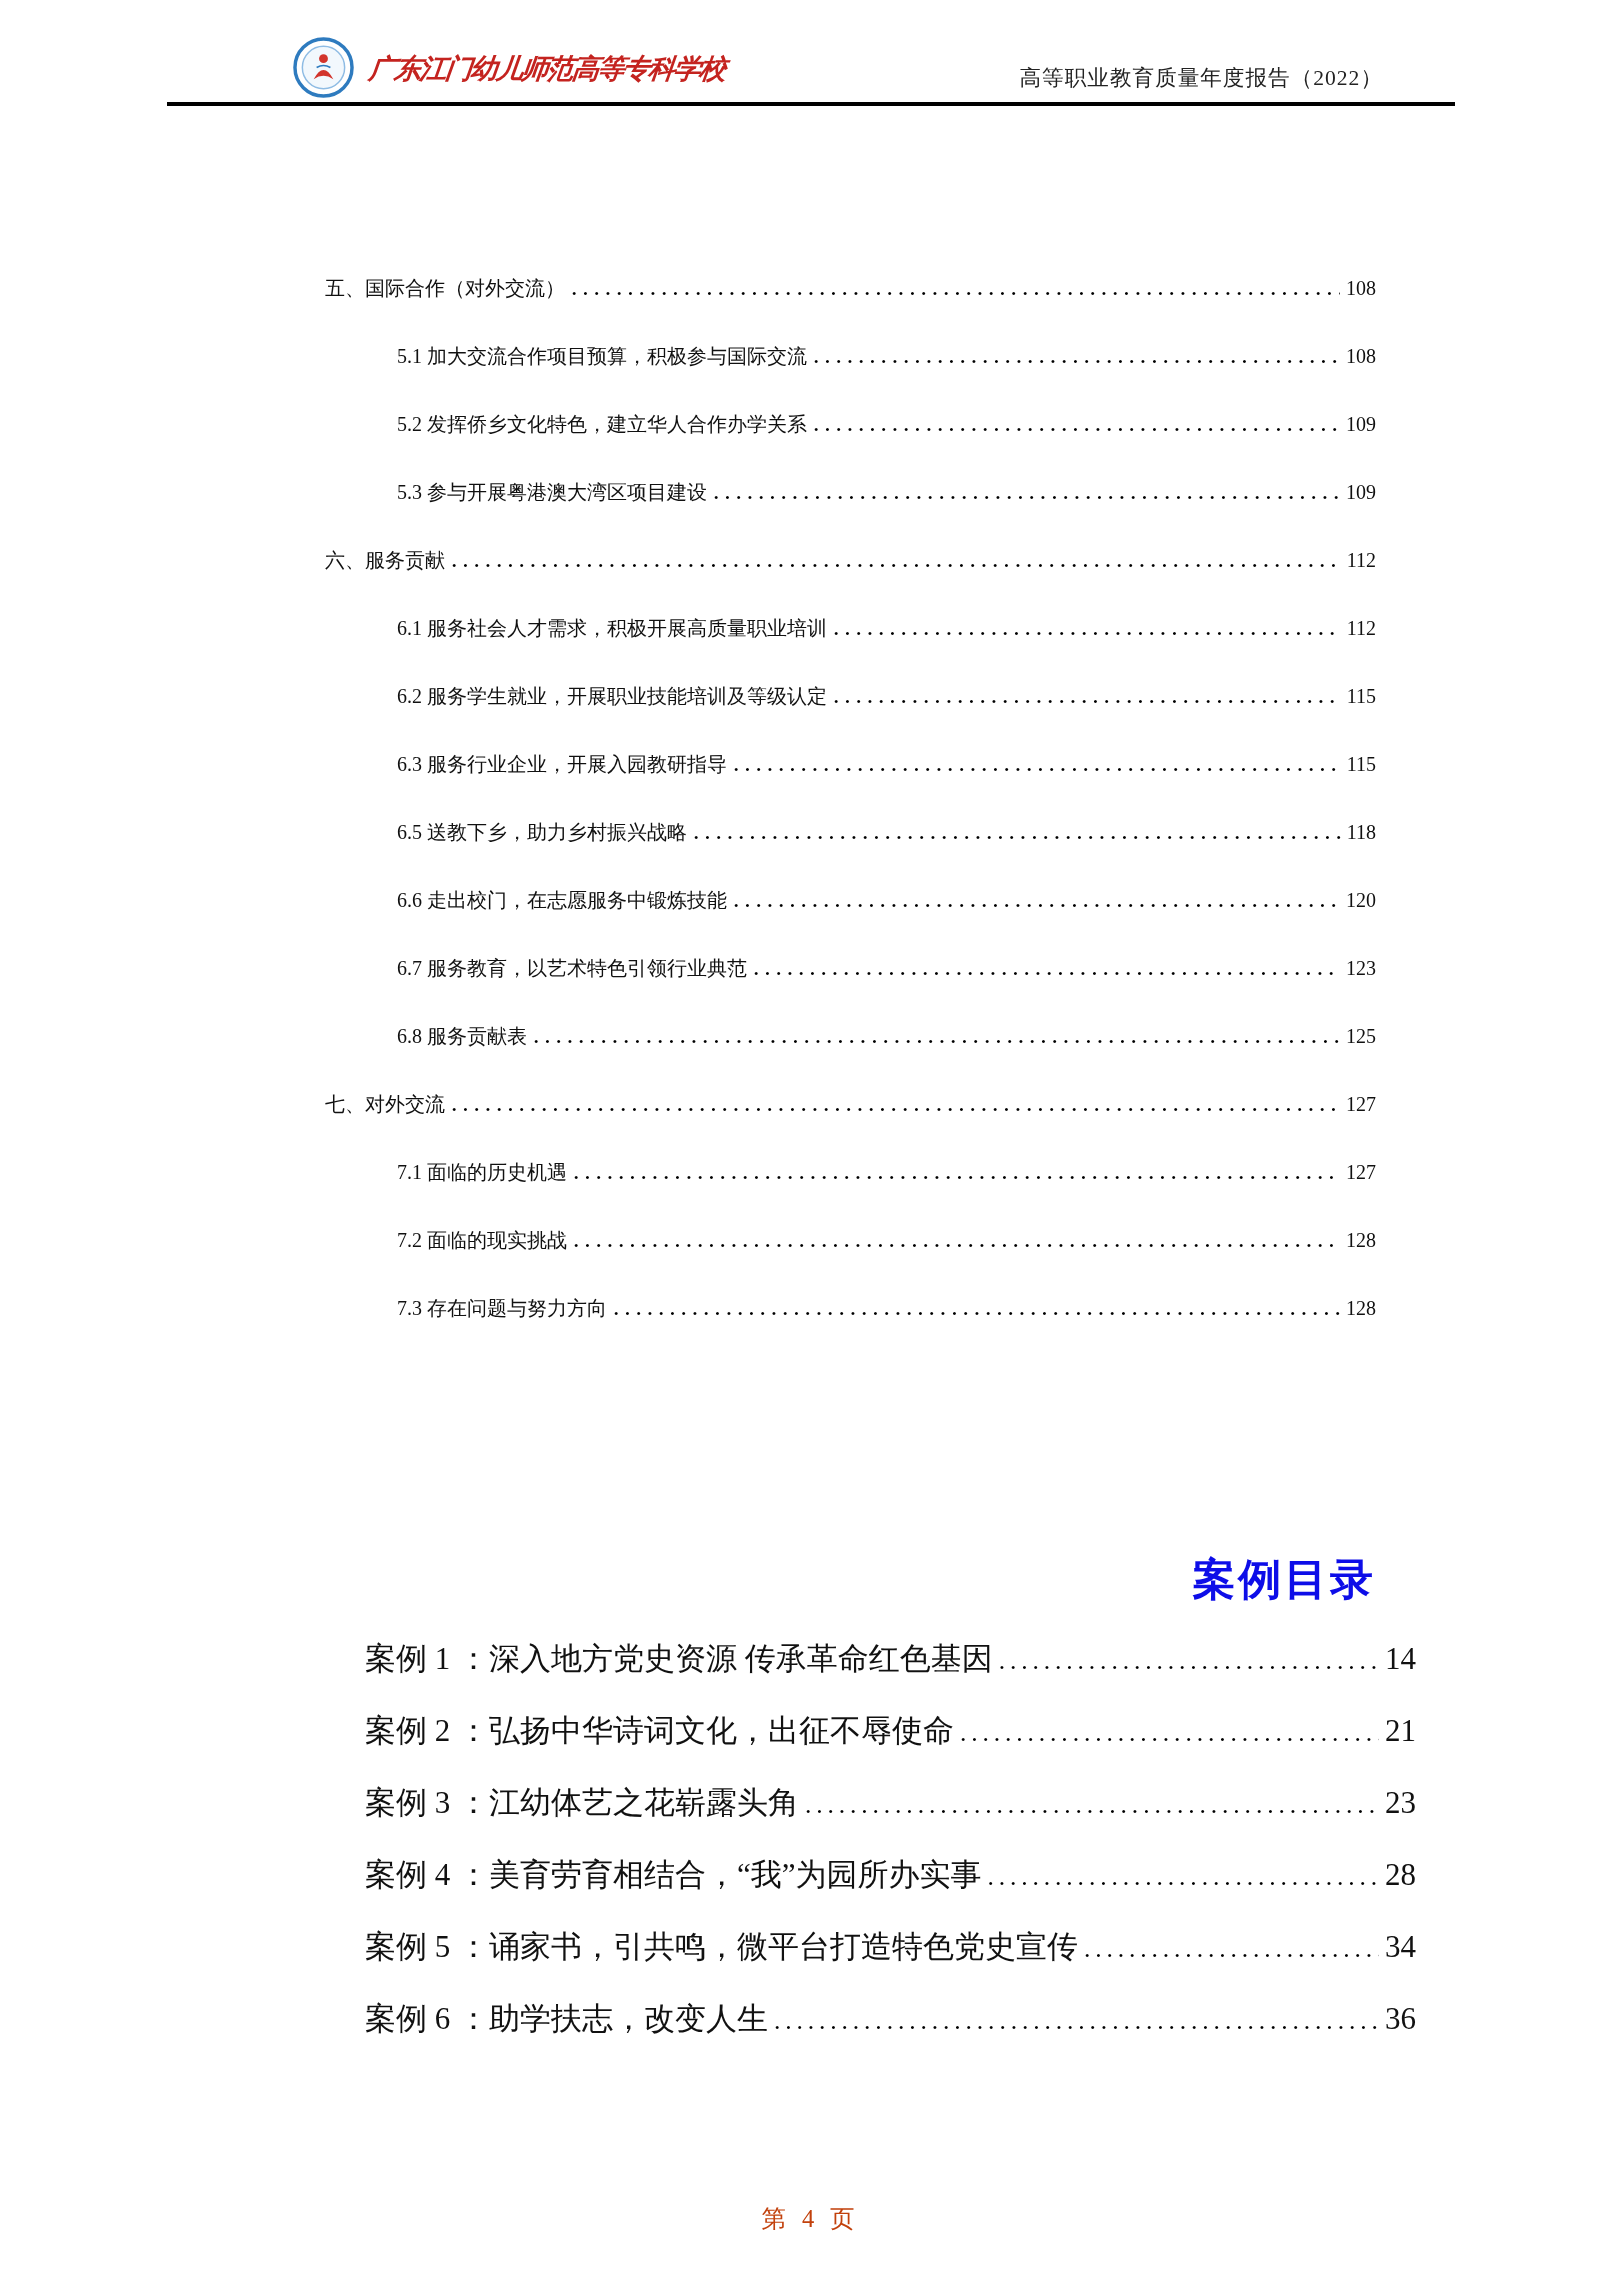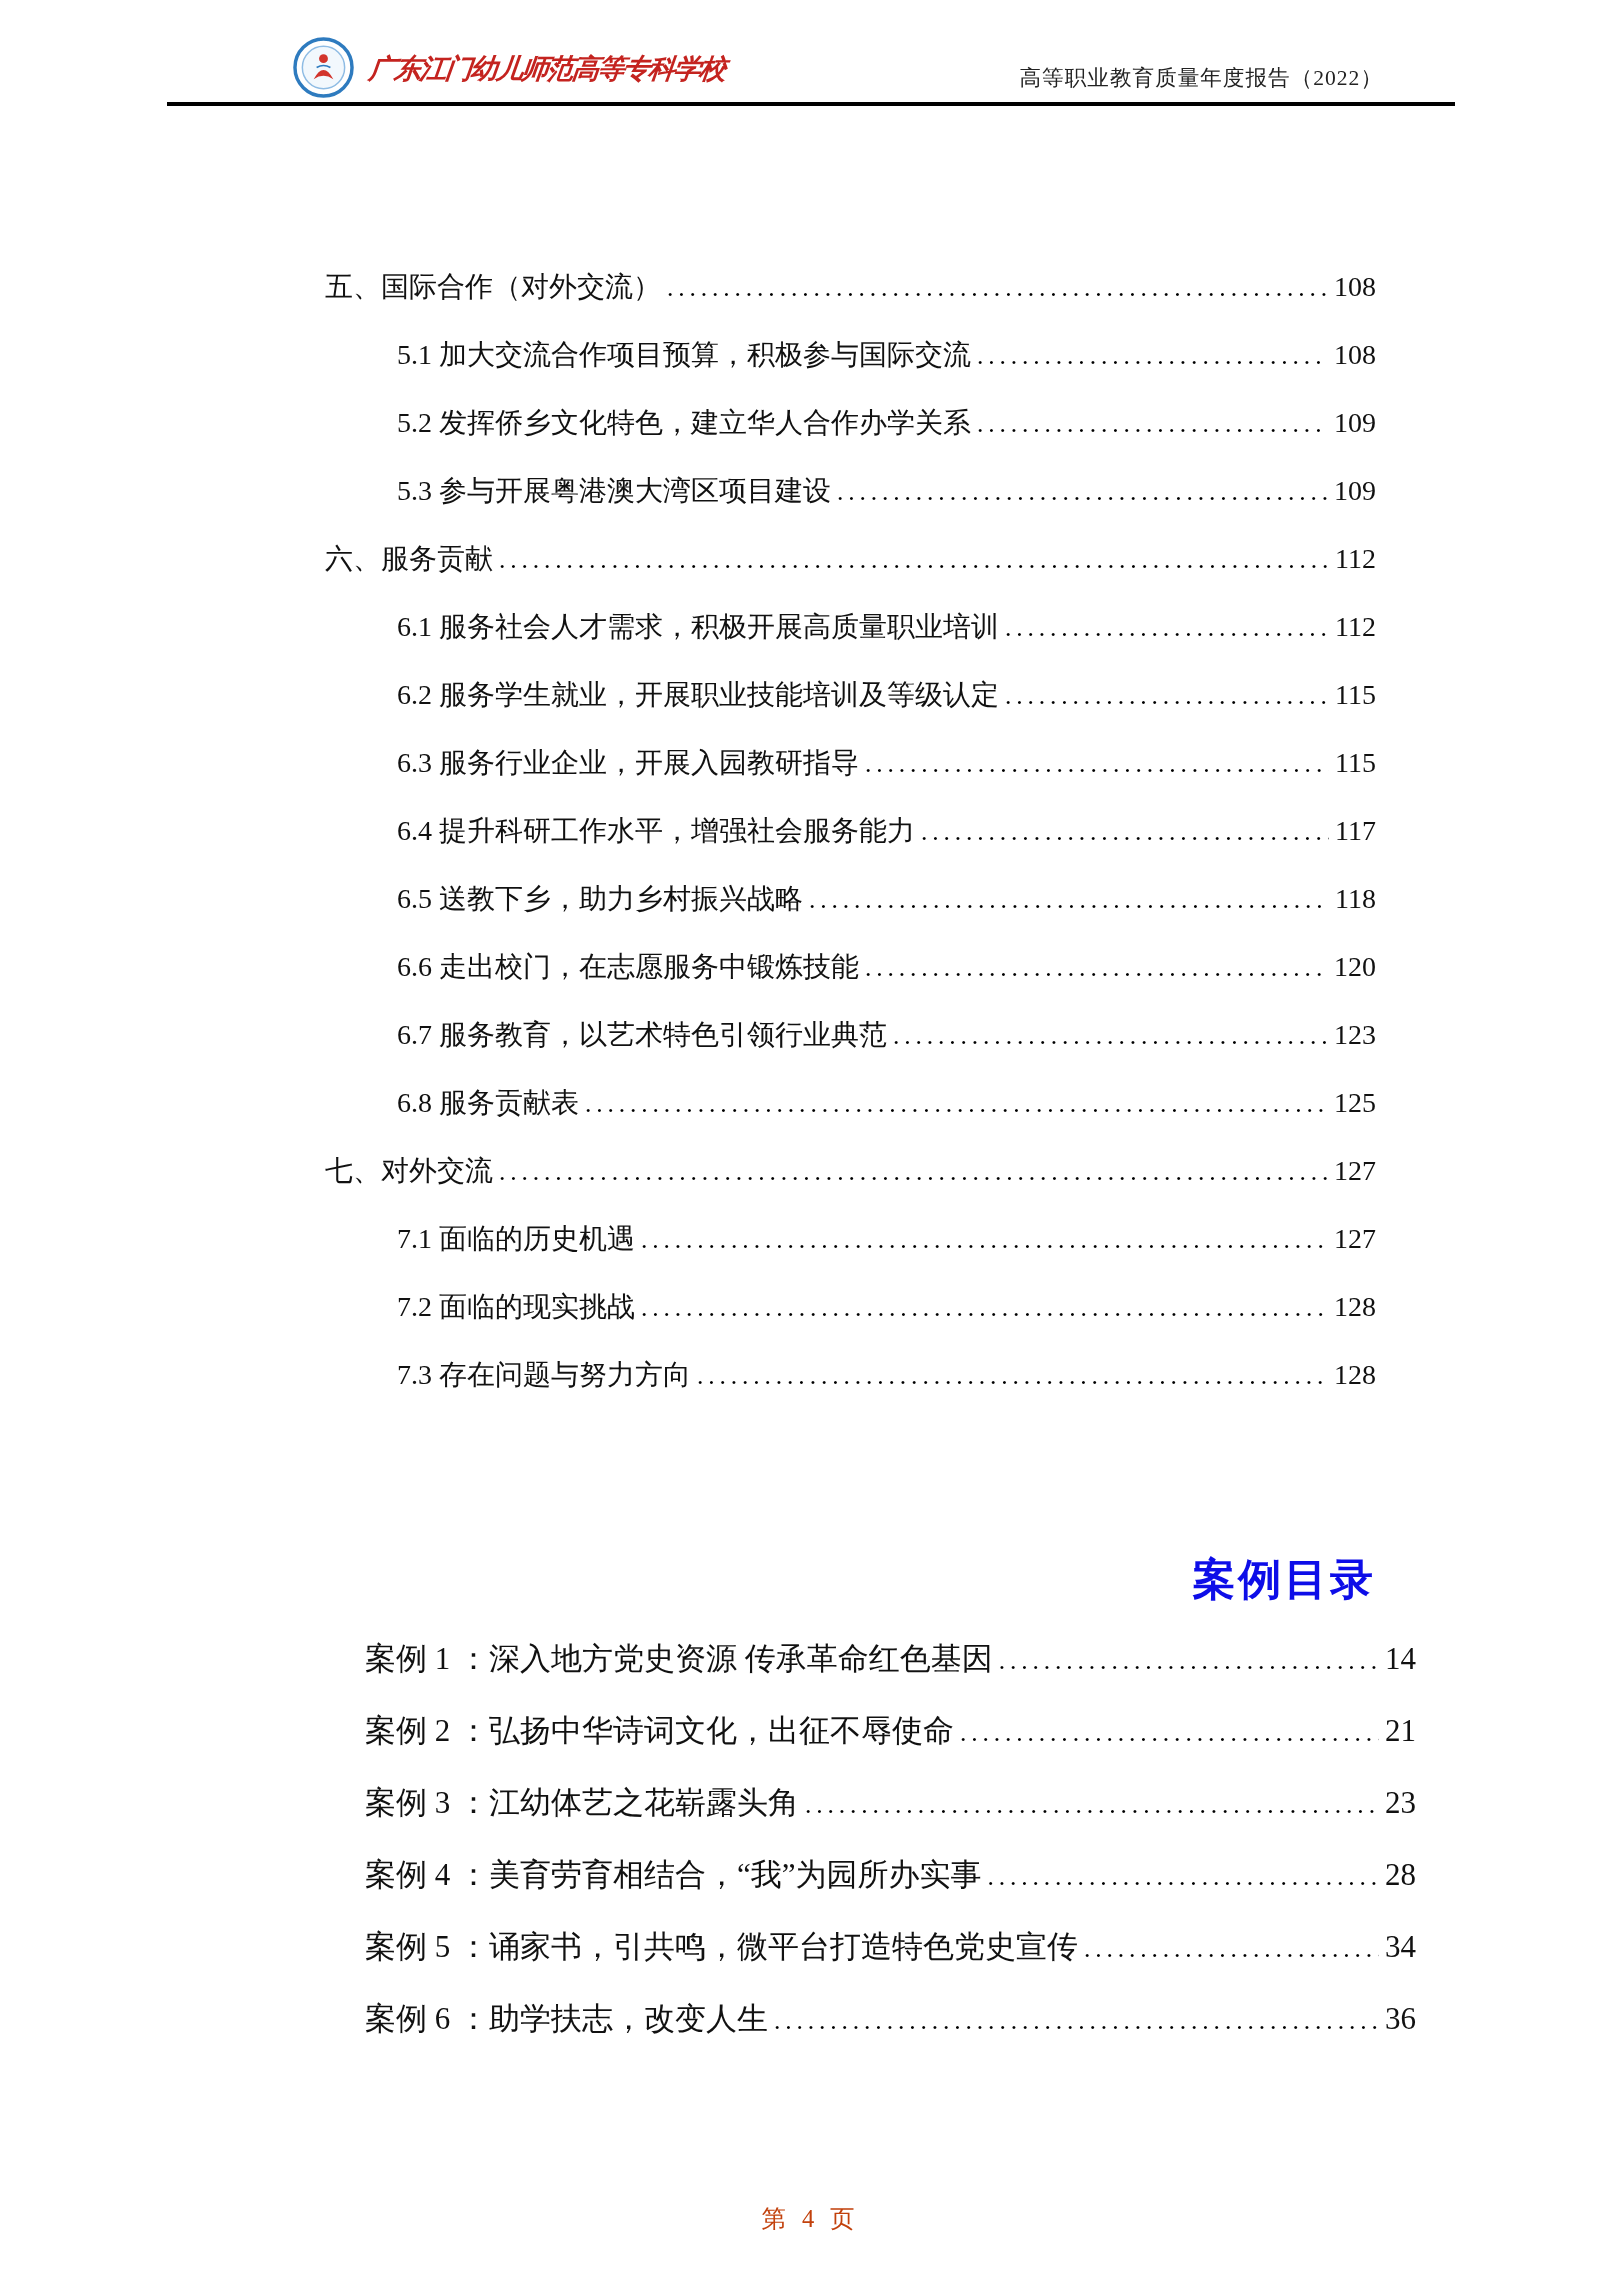--- a/index.html
+++ b/index.html
@@ -14,21 +14,21 @@
     font-size:27.4px;font-weight:bold;font-style:italic;color:#c4231f;
     letter-spacing:-2px;transform:skewX(-6deg);
   }
   .report-title{
     position:absolute;top:63px;right:238px;white-space:nowrap;
     font-size:21.6px;color:#222;letter-spacing:1px;margin-left:20px;
   }
   .header-rule{position:absolute;top:102px;left:167px;width:1288px;height:3.9px;background:#000;}
   
   .toc-list{position:absolute;top:253px;left:325px;width:1051px;}
-  .toc-row{display:flex;align-items:baseline;height:68px;line-height:68px;font-size:28px;white-space:nowrap;}
+  .toc-row{display:flex;align-items:baseline;height:68px;line-height:68px;font-size:20px;white-space:nowrap;}
   .toc-row.level-2{padding-left:72px;}
   .leader{flex:1 1 auto;overflow:hidden;white-space:nowrap;margin:0 5.9px;font-size:25.5px;letter-spacing:4.9px;color:#000;}
   .leader::after{content:"..................................................................................................................................................................................................";}
   .pagenum{white-space:nowrap;}
   
   .cases-title{
     position:absolute;top:1551px;left:325px;width:1051px;margin:0;text-align:right;
     font-size:43px;font-weight:bold;color:#0d0de8;letter-spacing:2.9px;
   }
   .case-list{position:absolute;top:1623px;left:325px;width:1051px;margin-left:40px;}
@@ -93,25 +93,20 @@
       </div>
       <div class="toc-row level-2">
         <span class="label">6.2 服务学生就业，开展职业技能培训及等级认定</span>
         <span class="leader"></span>
         <span class="pagenum">115</span>
       </div>
       <div class="toc-row level-2">
         <span class="label">6.3 服务行业企业，开展入园教研指导</span>
         <span class="leader"></span>
         <span class="pagenum">115</span>
-      </div>
-      <div class="toc-row level-2">
-        <span class="label">6.4 提升科研工作水平，增强社会服务能力</span>
-        <span class="leader"></span>
-        <span class="pagenum">117</span>
       </div>
       <div class="toc-row level-2">
         <span class="label">6.5 送教下乡，助力乡村振兴战略</span>
         <span class="leader"></span>
         <span class="pagenum">118</span>
       </div>
       <div class="toc-row level-2">
         <span class="label">6.6 走出校门，在志愿服务中锻炼技能</span>
         <span class="leader"></span>
         <span class="pagenum">120</span>

